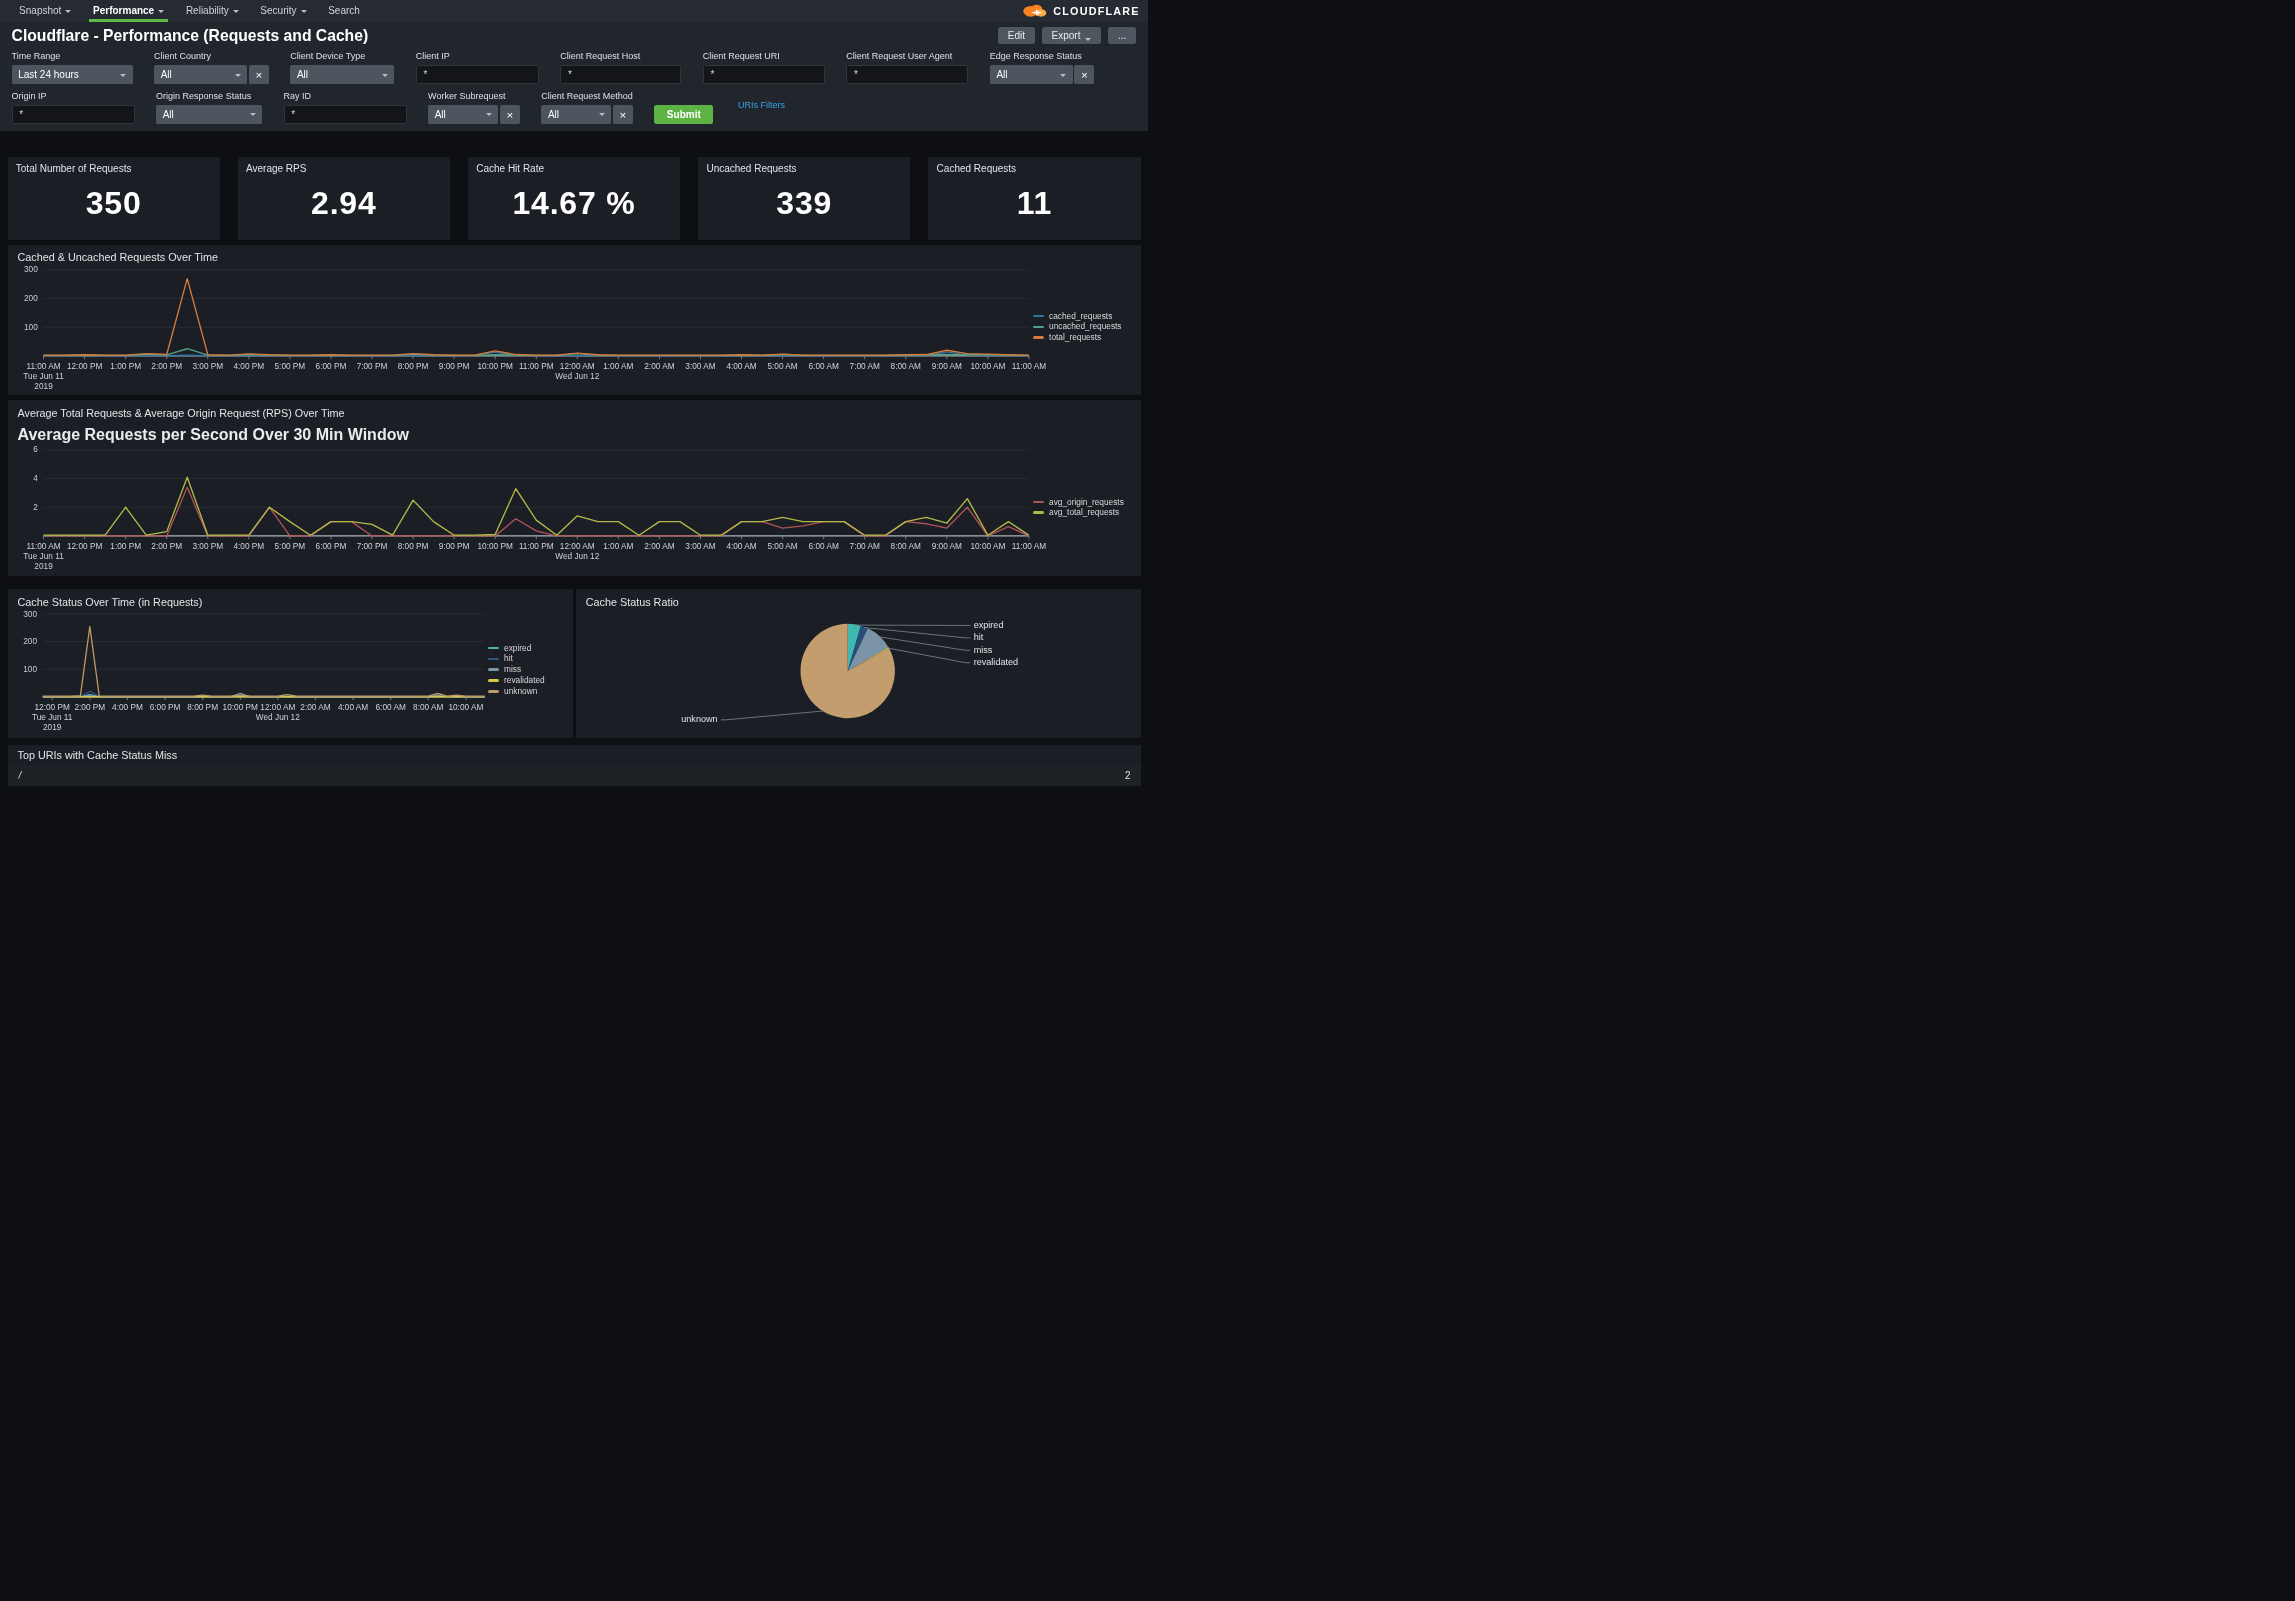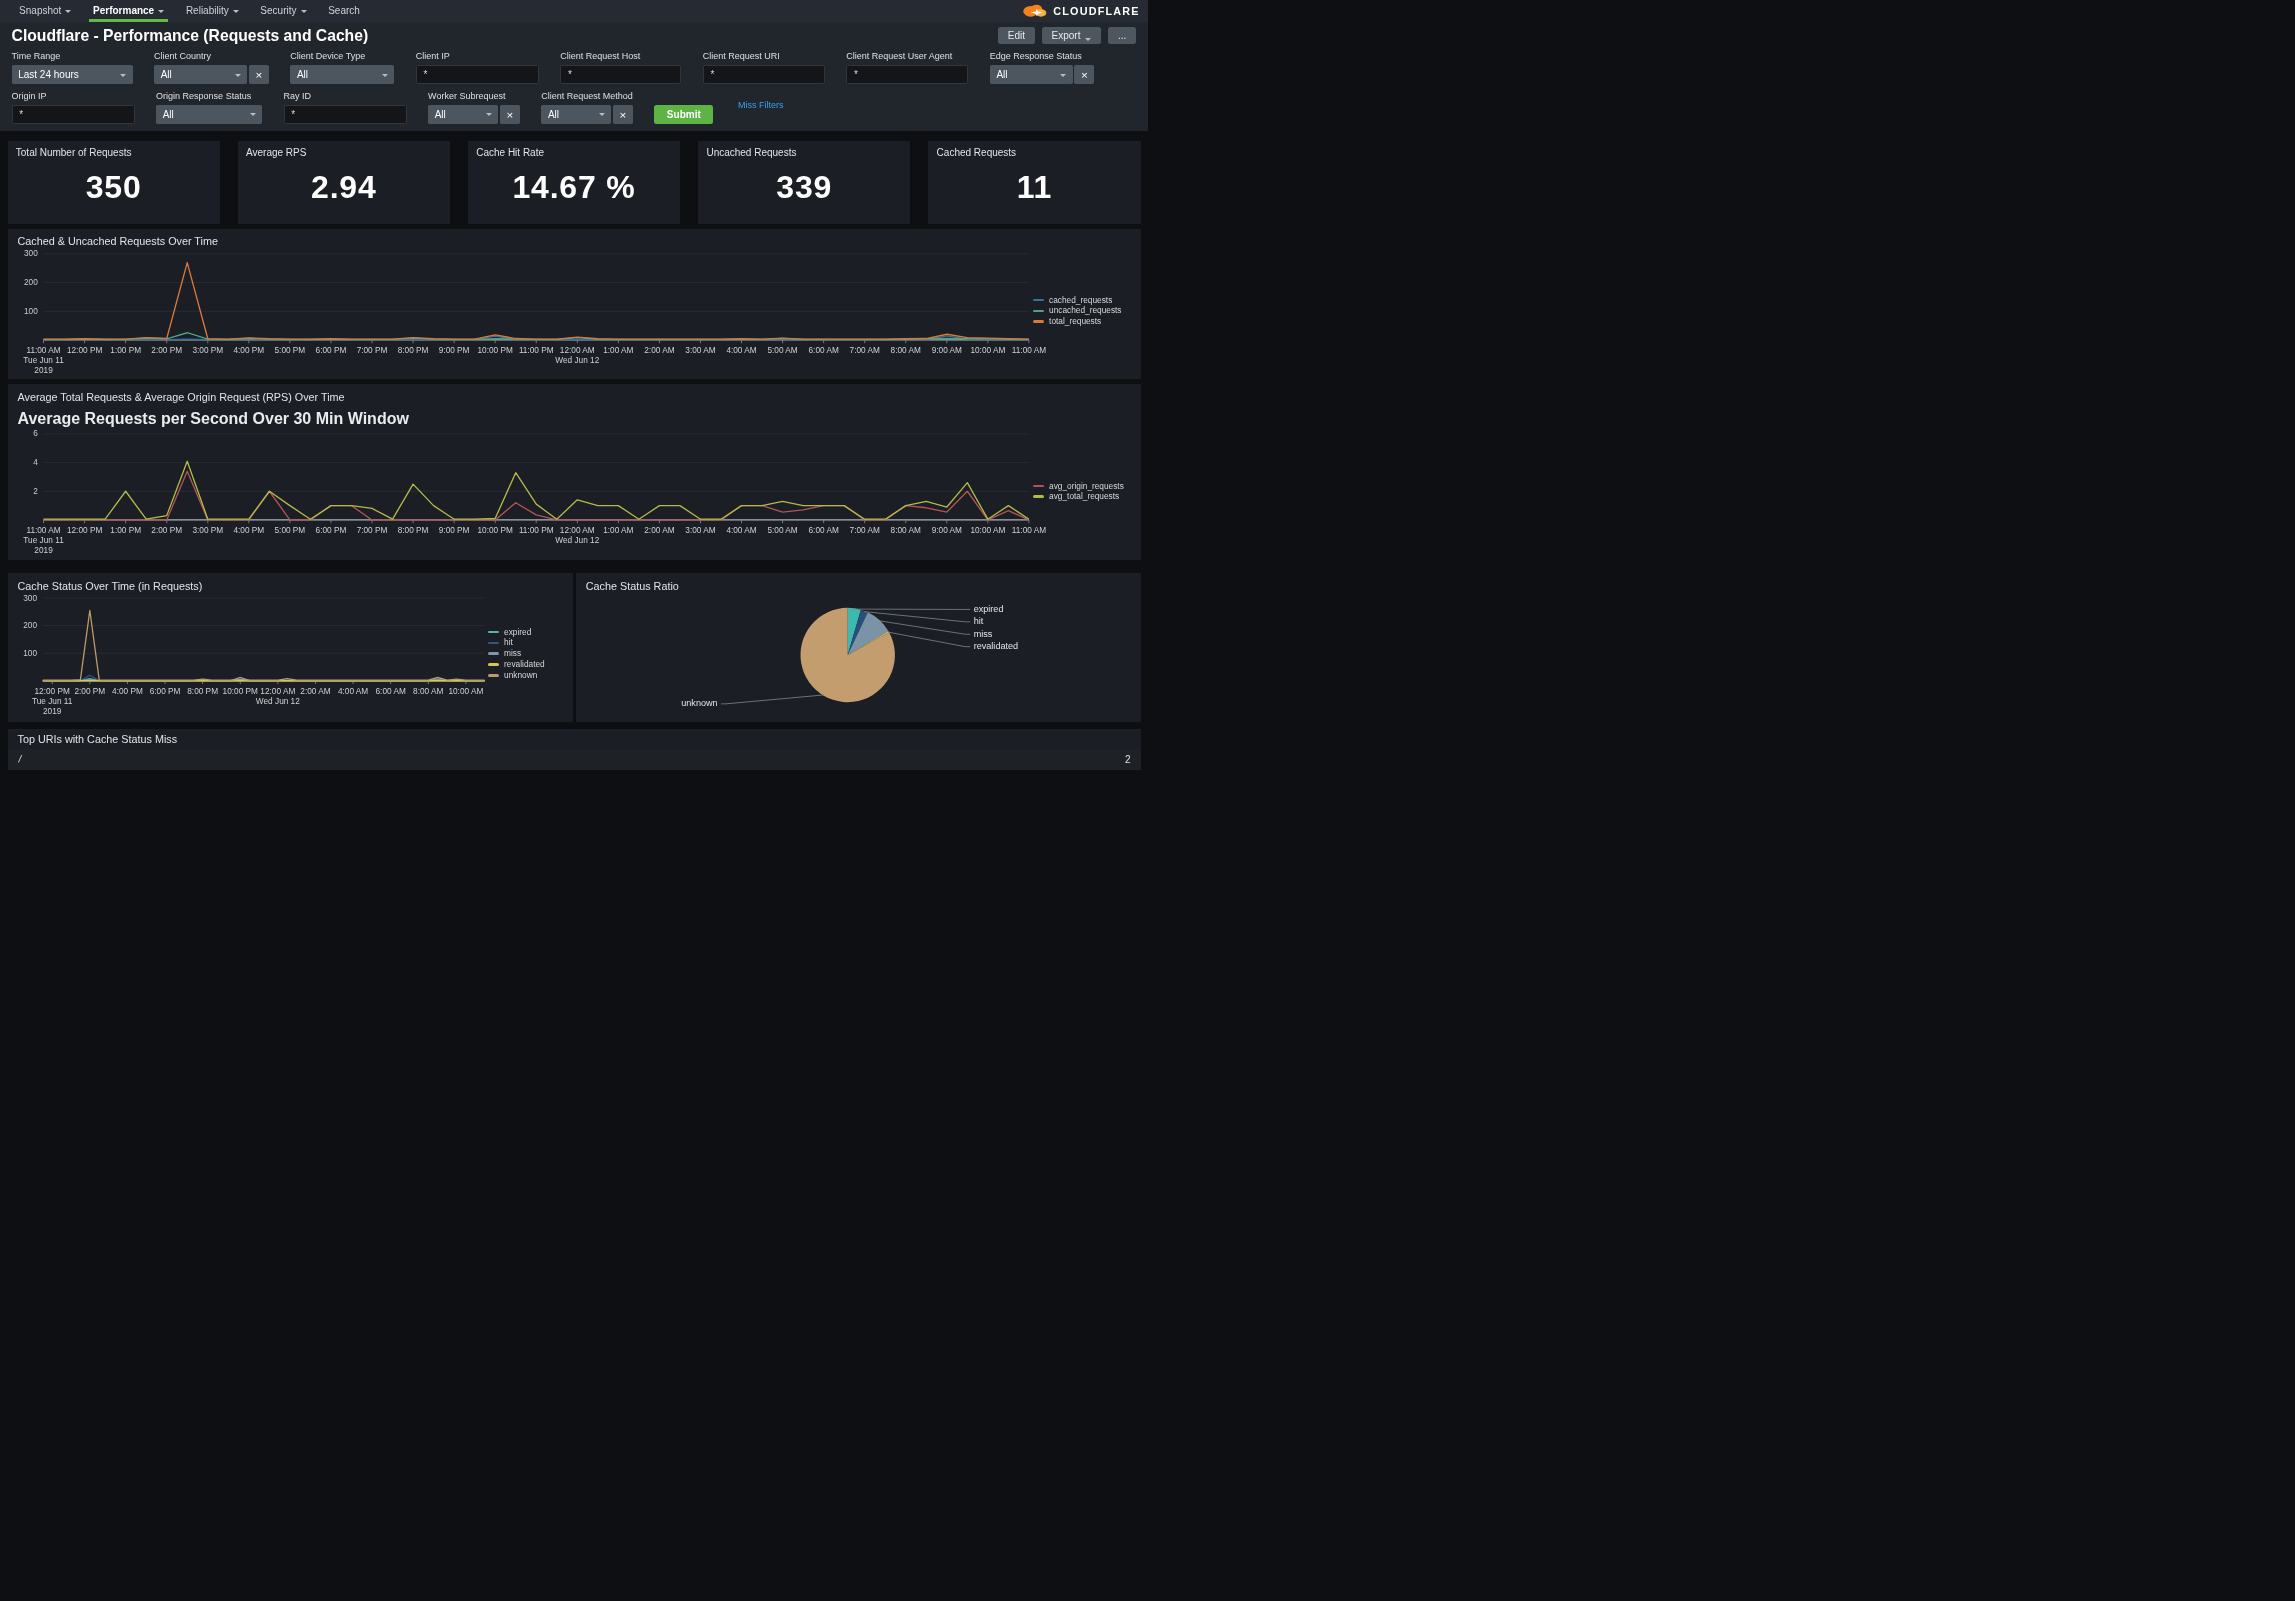--- a/index.html
+++ b/index.html
@@ -23,21 +23,21 @@
   .ffield{display:flex;flex-direction:column}
   .f-label{font-size:9px;color:#dbe0e5;margin-bottom:4.1px;white-space:nowrap}
   .fctl{display:flex;height:19px}
   .select{background:#4d555e;border-radius:1.7px;display:flex;align-items:center;justify-content:space-between;padding:0 6.6px;color:#fff;font-size:10px;cursor:pointer;flex:1}
   .tinput{background:#131519;border:0.8px solid #31363d;border-radius:1.7px;color:#d8d9da;font-size:10px;padding:0 6.6px;width:100%;height:100%;font-family:inherit}
   .x-btn{width:20px;margin-left:1.7px;background:#4d555e;border-radius:1.7px;display:flex;align-items:center;justify-content:center;color:#fff;font-size:11.6px;cursor:pointer;border:none;font-family:inherit}
   .submit-btn{background:#5db344;border:none;border-radius:2.5px;color:#fff;font-weight:bold;font-size:10px;height:19px;padding:0 12.4px;cursor:pointer;font-family:inherit}
   .hide-link{color:#36a3ea;font-size:9px;margin-left:3.3px;align-self:center;margin-bottom:5.8px;cursor:pointer}
   
   .main{padding:0 7.5px}
-  .stats{display:flex;gap:18px;margin-top:10px}
+  .stats{display:flex;gap:18px;margin-top:26px}
   .stat{flex:1;background:#1b1e24;height:83px;display:flex;flex-direction:column;padding:6.6px 8.3px}
   .stat-title{font-size:10px;color:#e2e4e7}
   .stat-value{flex:1;display:flex;align-items:center;justify-content:center;font-size:32px;font-weight:bold;color:#fff;letter-spacing:0.8px}
   .panel{background:#1b1e24;margin-top:5px;padding:6.6px 10px}
   .panel-title{font-size:10.8px;color:#e2e4e7}
   .panel-subtitle{font-size:16px;font-weight:bold;color:#e9ebed;margin-top:6.6px}
   .chart-wrap{display:flex;align-items:center;margin-top:1.7px}
   .legend{font-size:8.3px;color:#d8d9da}
   .legend-1,.legend-2{width:98px}
   .legend-3{width:75px}
@@ -211,21 +211,21 @@
         <div class="f-label">Client Request Method</div>
         <div class="fctl">
           <div class="select" style="width: 70px;">
             <span>All</span>
             <span class="caret"></span>
           </div>
           <button class="x-btn">×</button>
         </div>
       </div>
       <button class="submit-btn">Submit</button>
-      <span class="hide-link">Miss Filters</span>
+      <span class="hide-link">URIs Filters</span>
     </div>
 </div>
 
 <div class="main">
   <div class="stats" id="stats-row">
       <div class="stat">
         <div class="stat-title">Total Number of Requests</div>
         <div class="stat-value">350</div>
       </div>
       <div class="stat">

